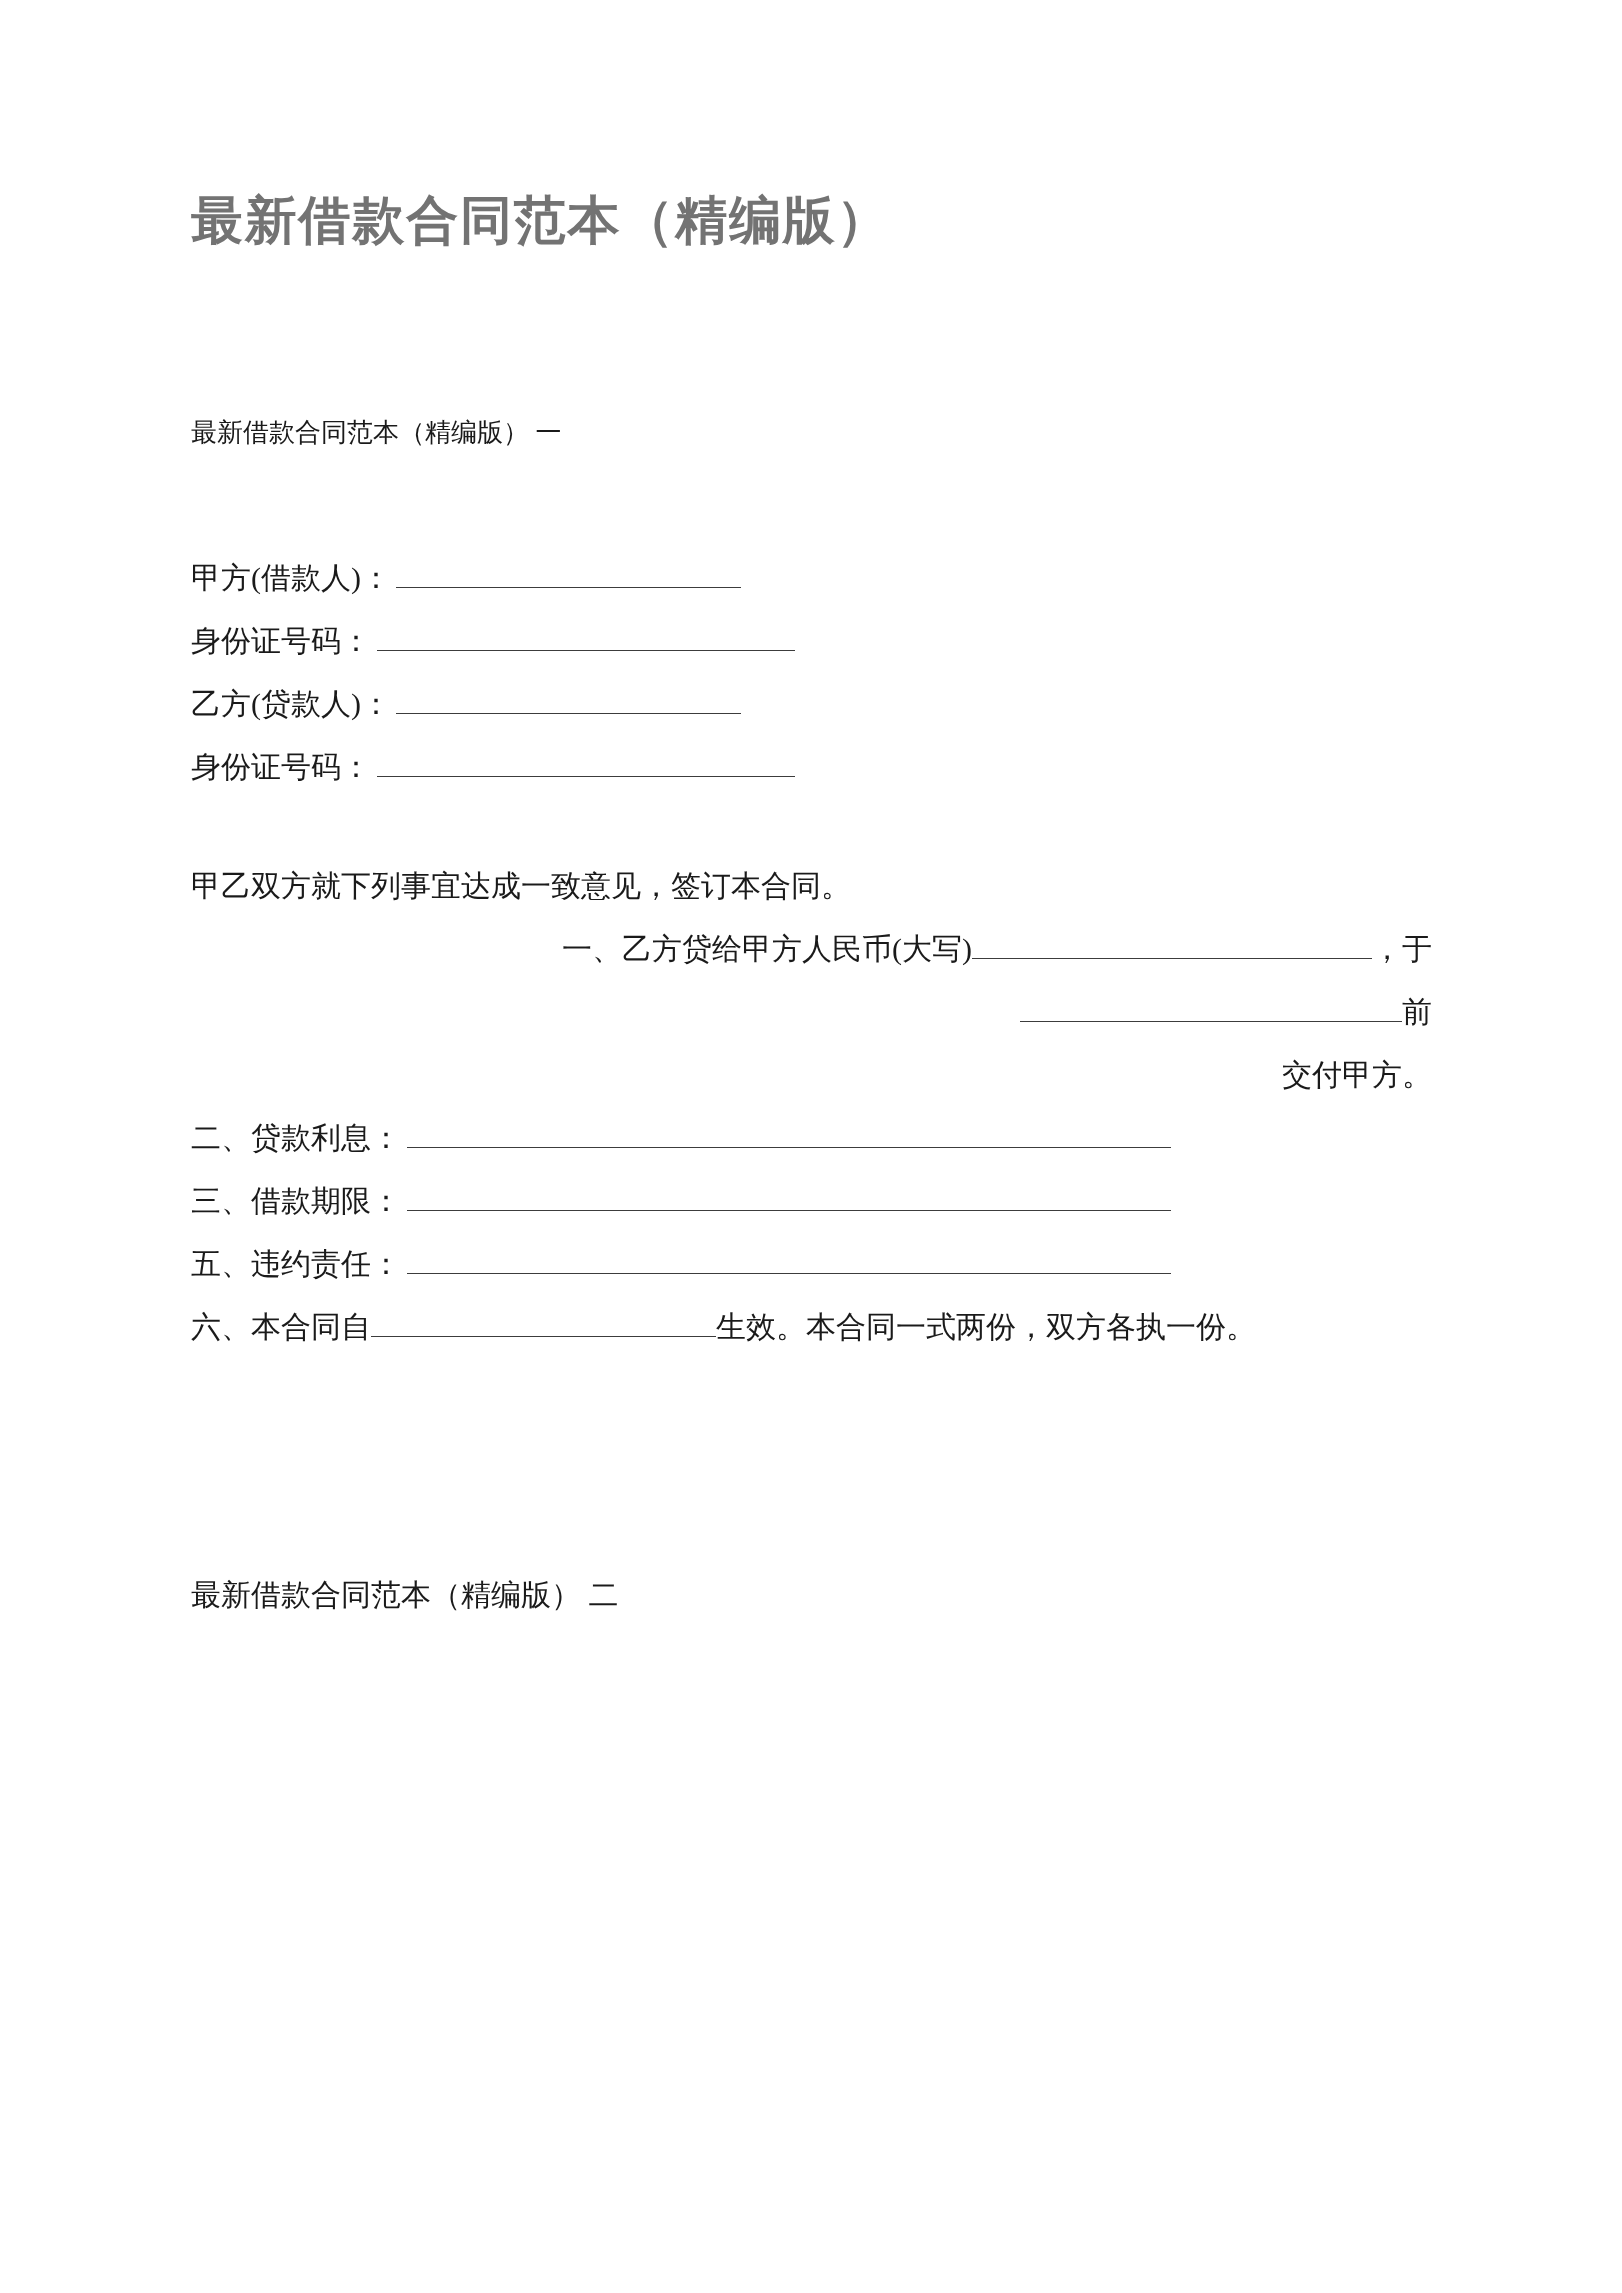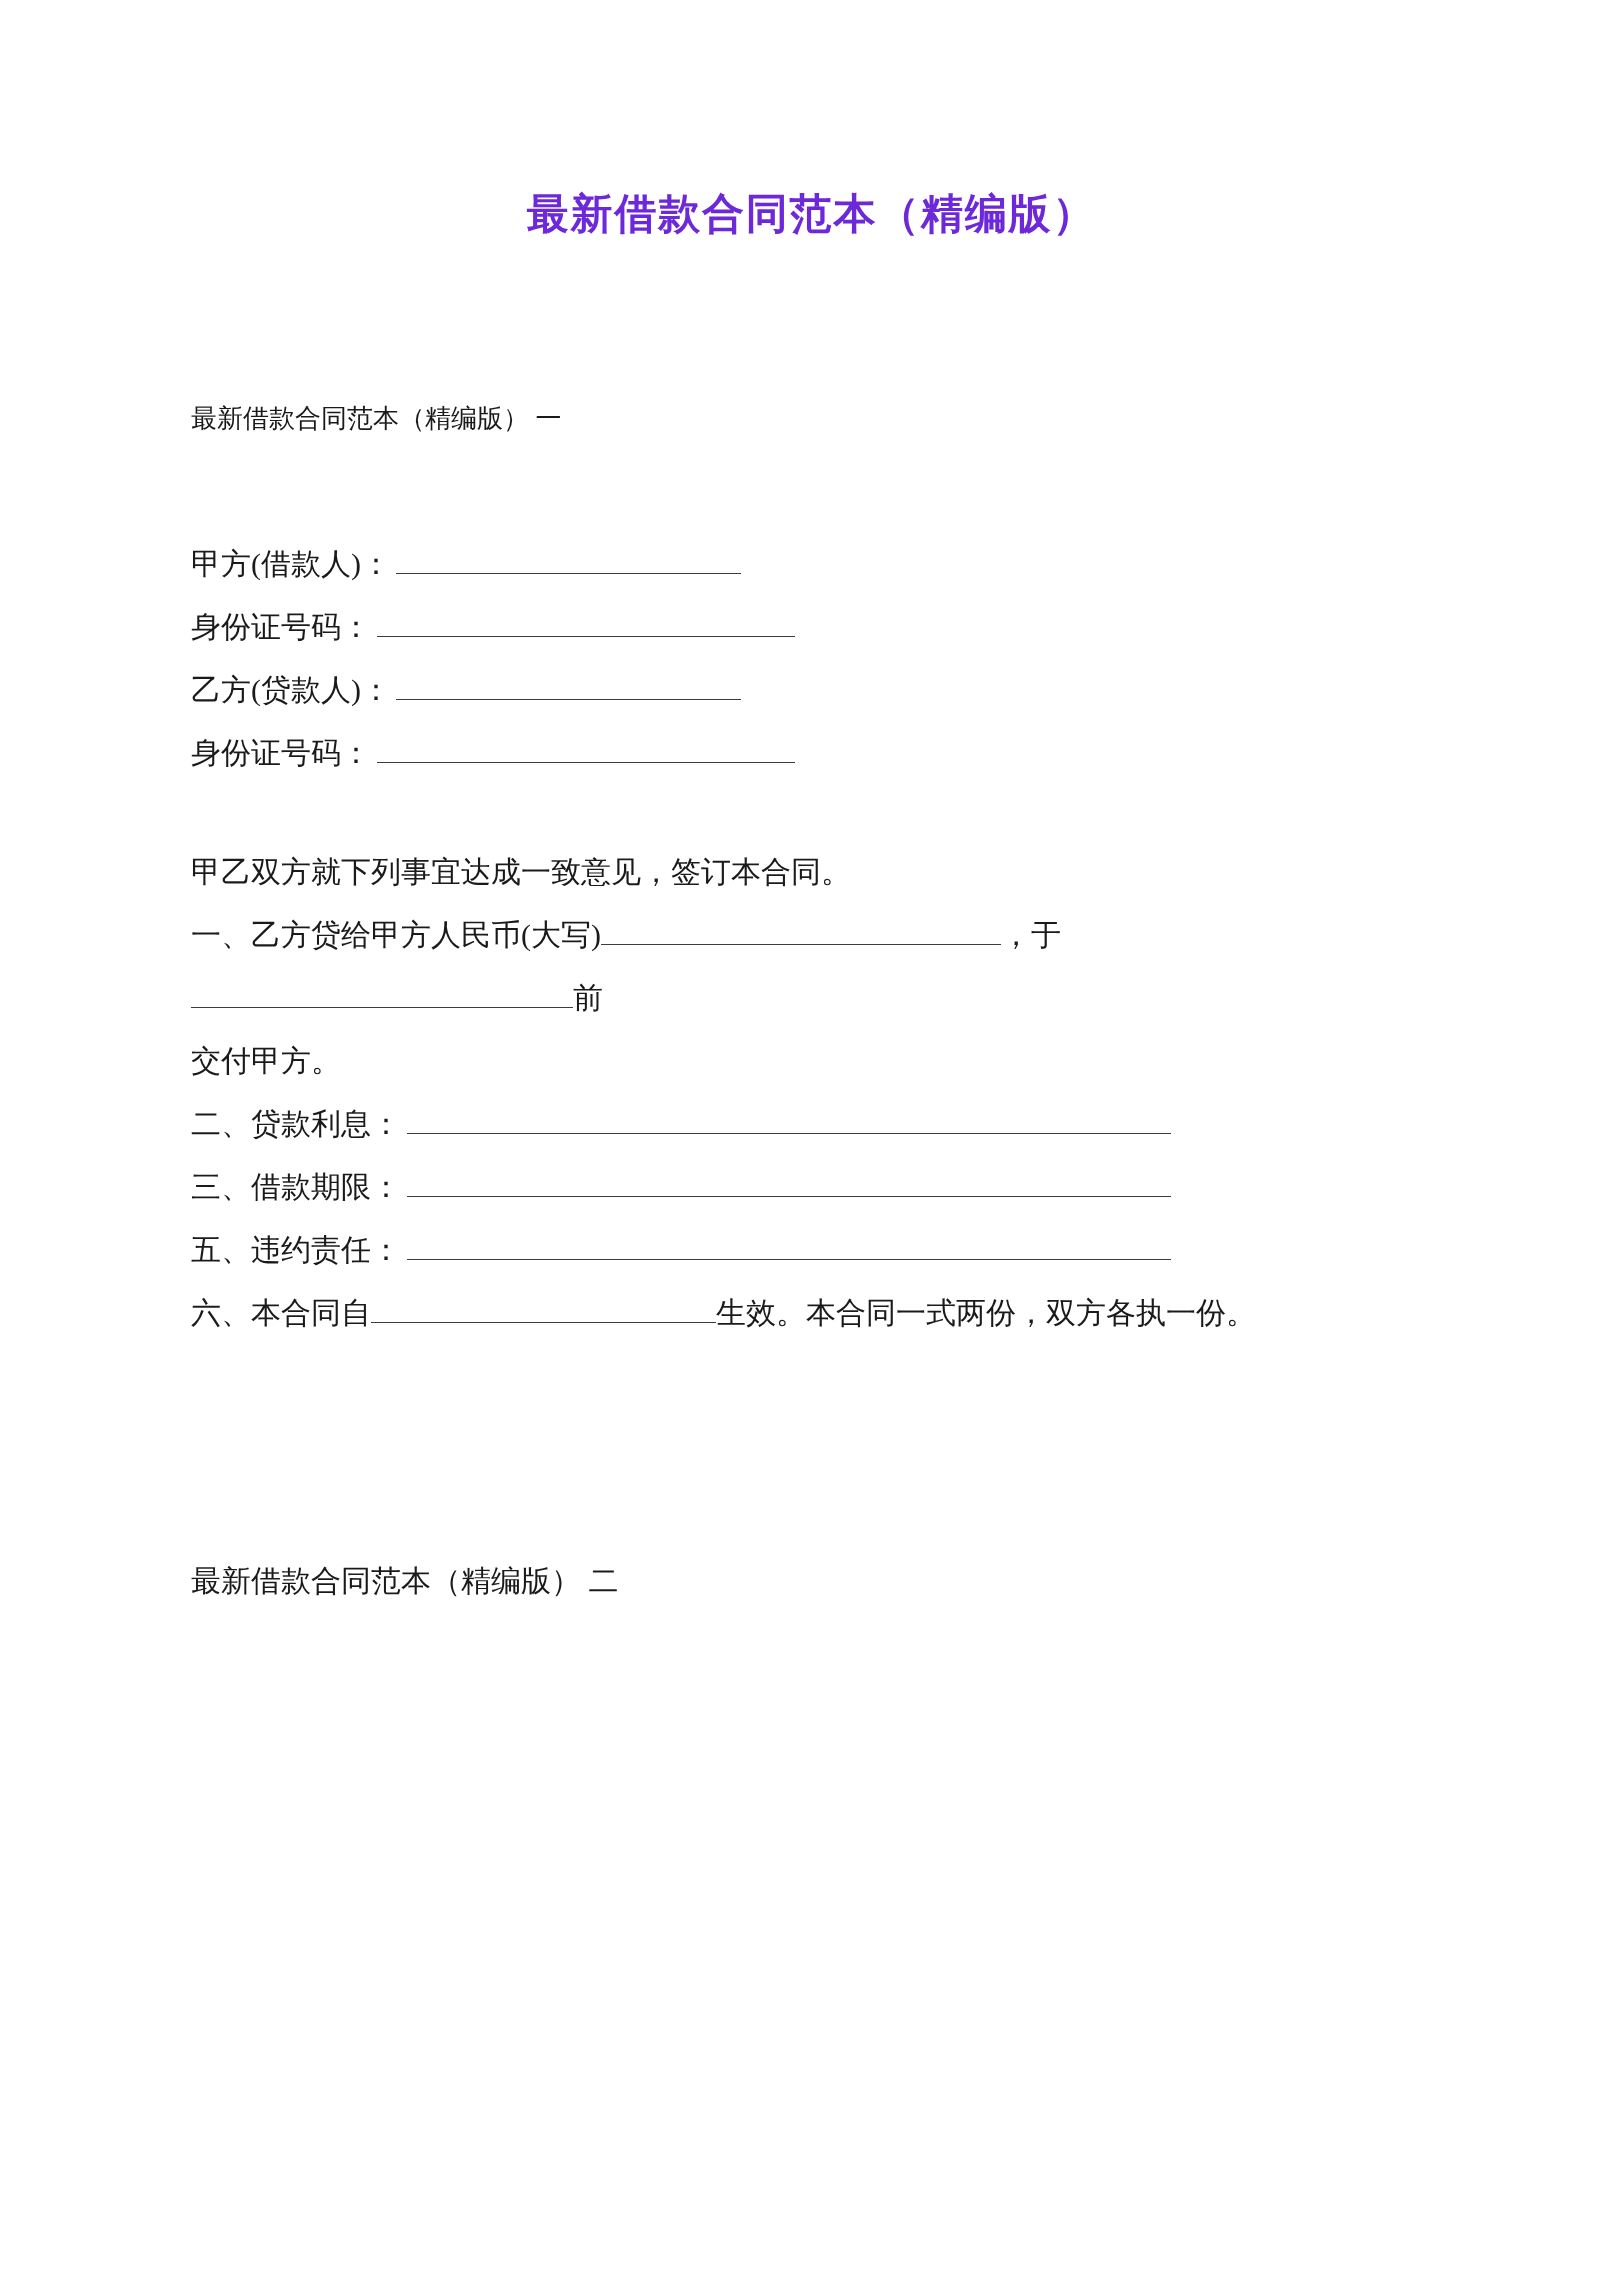--- a/index.html
+++ b/index.html
@@ -14,42 +14,42 @@
     color: #1a1a1a;
   }
   .page {
     width: 100%;
     height: 100%;
     padding: 0 191px;
     position: relative;
   }
   .doc-title {
     margin-top: 186px;
-    text-align: center;
-    font-size: 42px;
+    text-align: left;
+    font-size: 52px;
     font-weight: bold;
-    color: #6d28d9;
+    color: #737373;
     letter-spacing: 1.8px;
   }
   .section-heading {
     margin-top: 145px;
     font-size: 26px;
     line-height: 63px;
   }
   .block {
     font-size: 30px;
     line-height: 63px;
   }
   .block.fields      { margin-top: 82px; }
   .block.body-text   { margin-top: 56px; }
   .block.sign        { margin-top: 56px; }
   .block.s2-heading  { margin-top: 205px; }
   .block.s2-fields   { margin-top: 56px; }
   .line { white-space: nowrap; }
-  .wrapline { white-space: normal; }
+  .wrapline { white-space: normal; text-align: right; }
   .blank {
     display: inline-block;
     border-bottom: 1.8px solid #3c3c3c;
     height: 1em;
     vertical-align: baseline;
     margin-left: 5.5px;
   }
   .blank.tight { margin-left: 0; }
 </style>
 </head>

